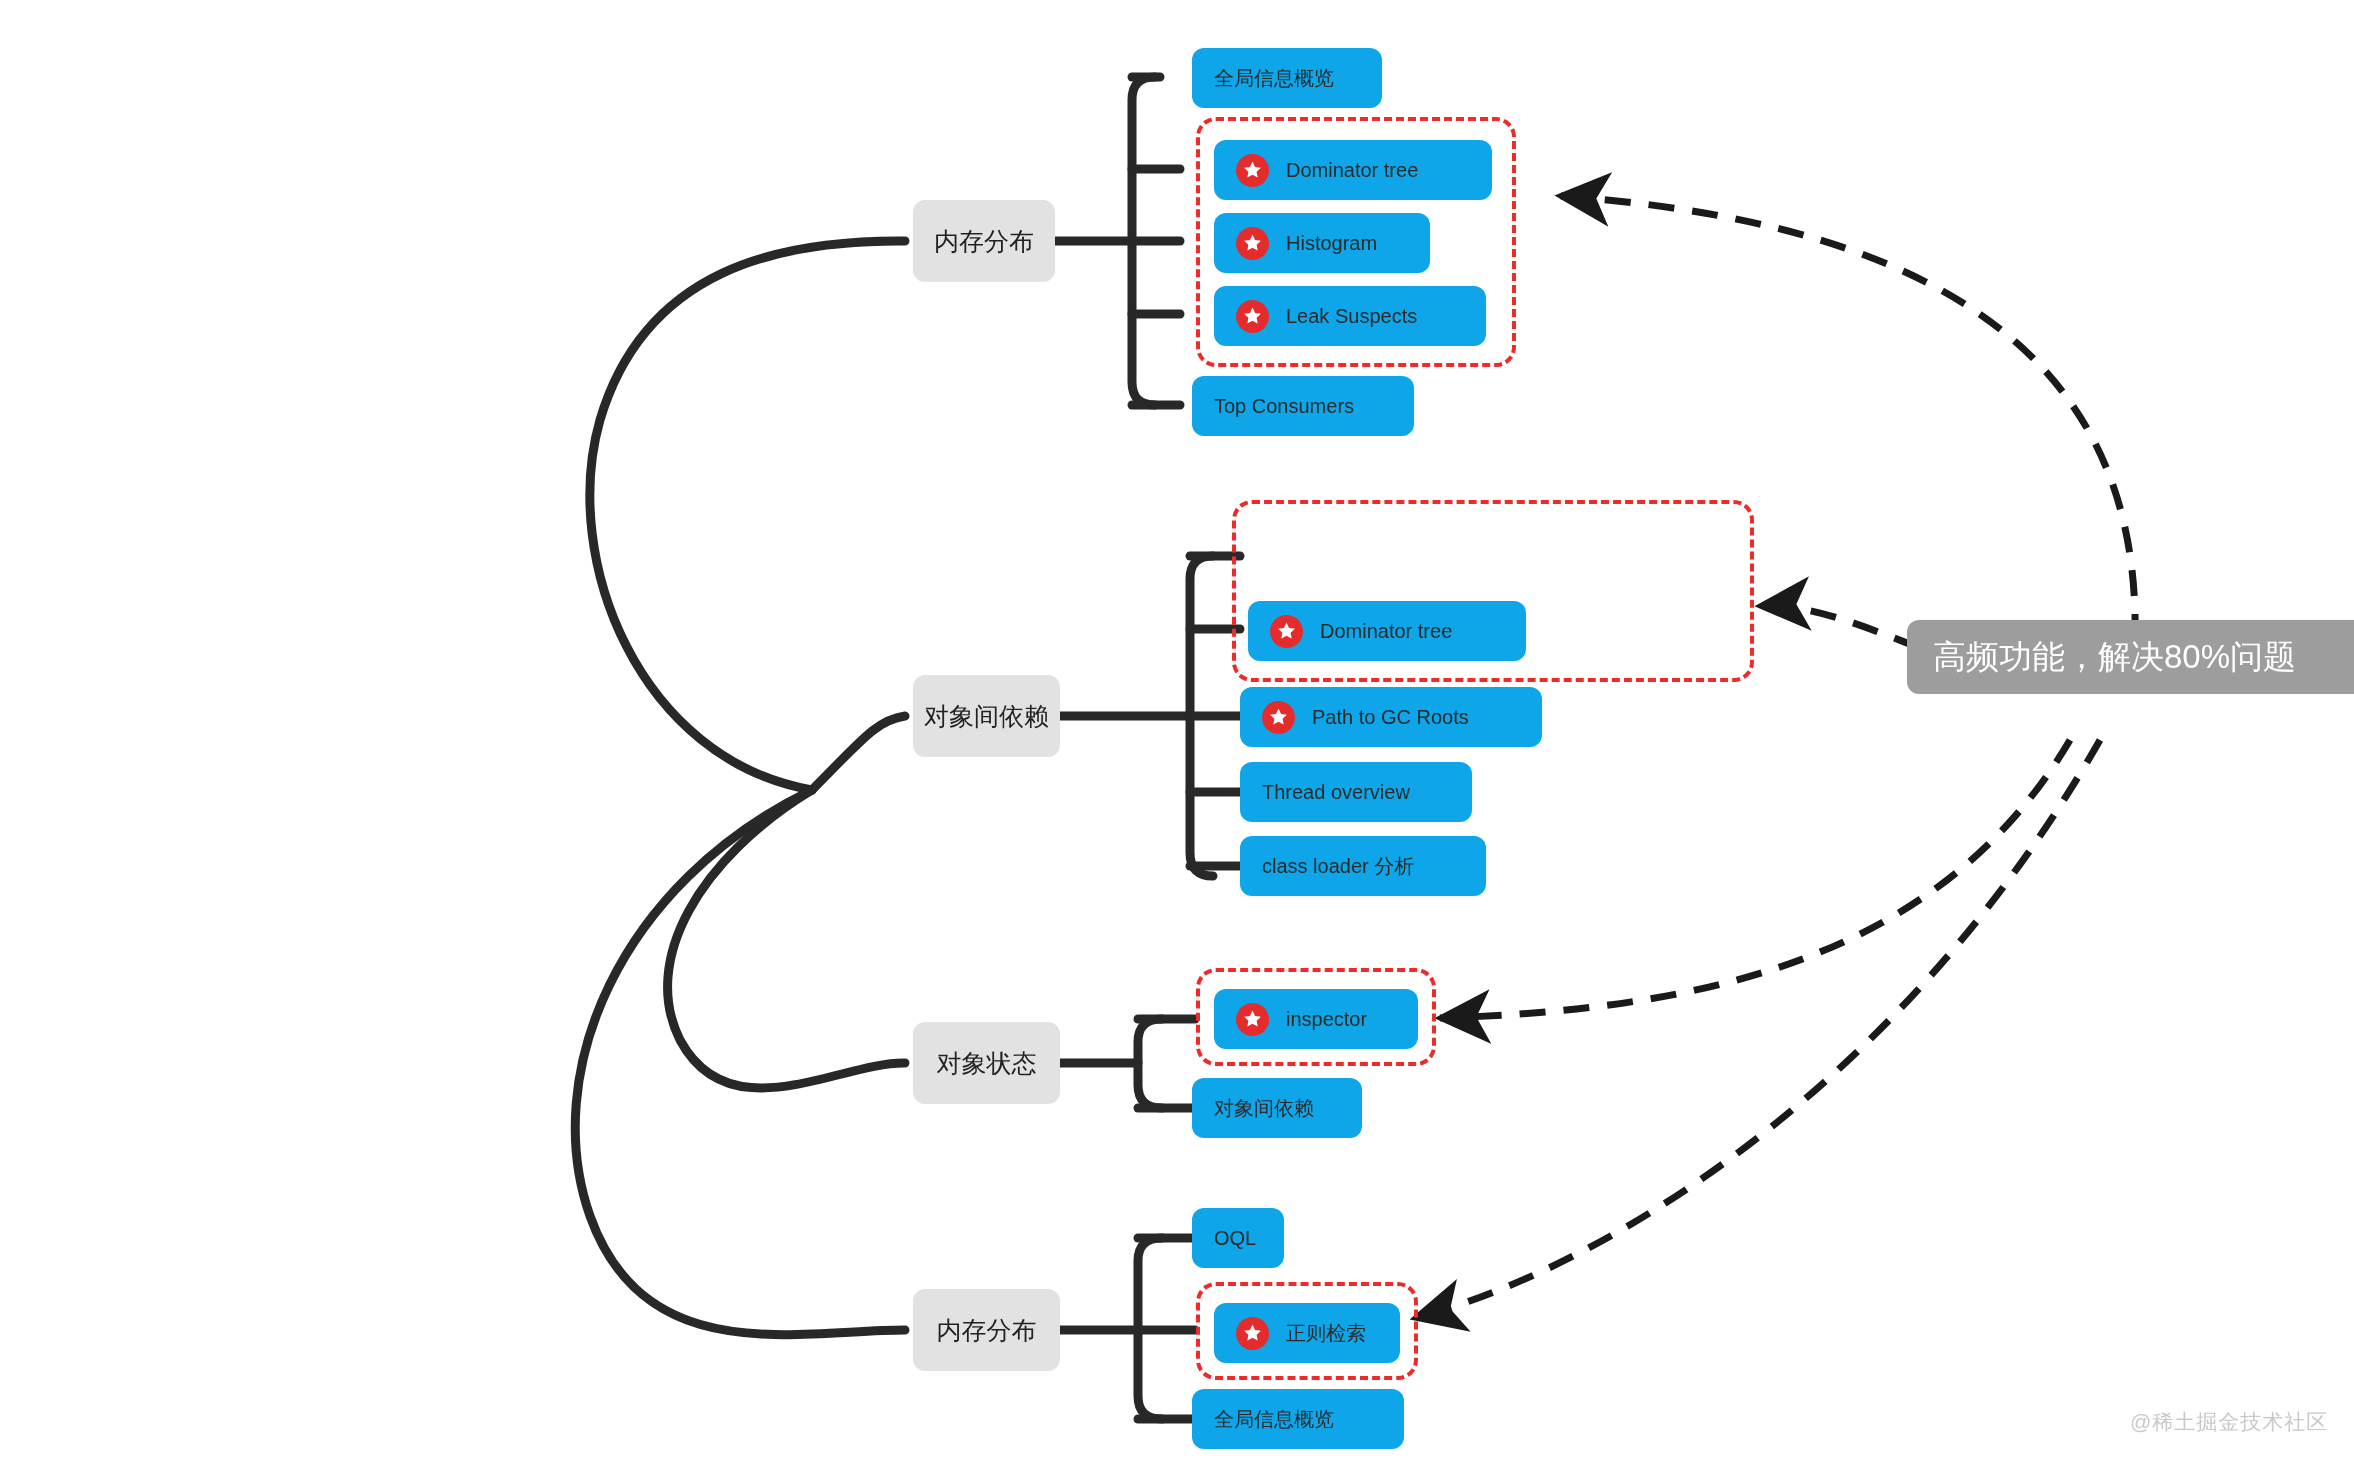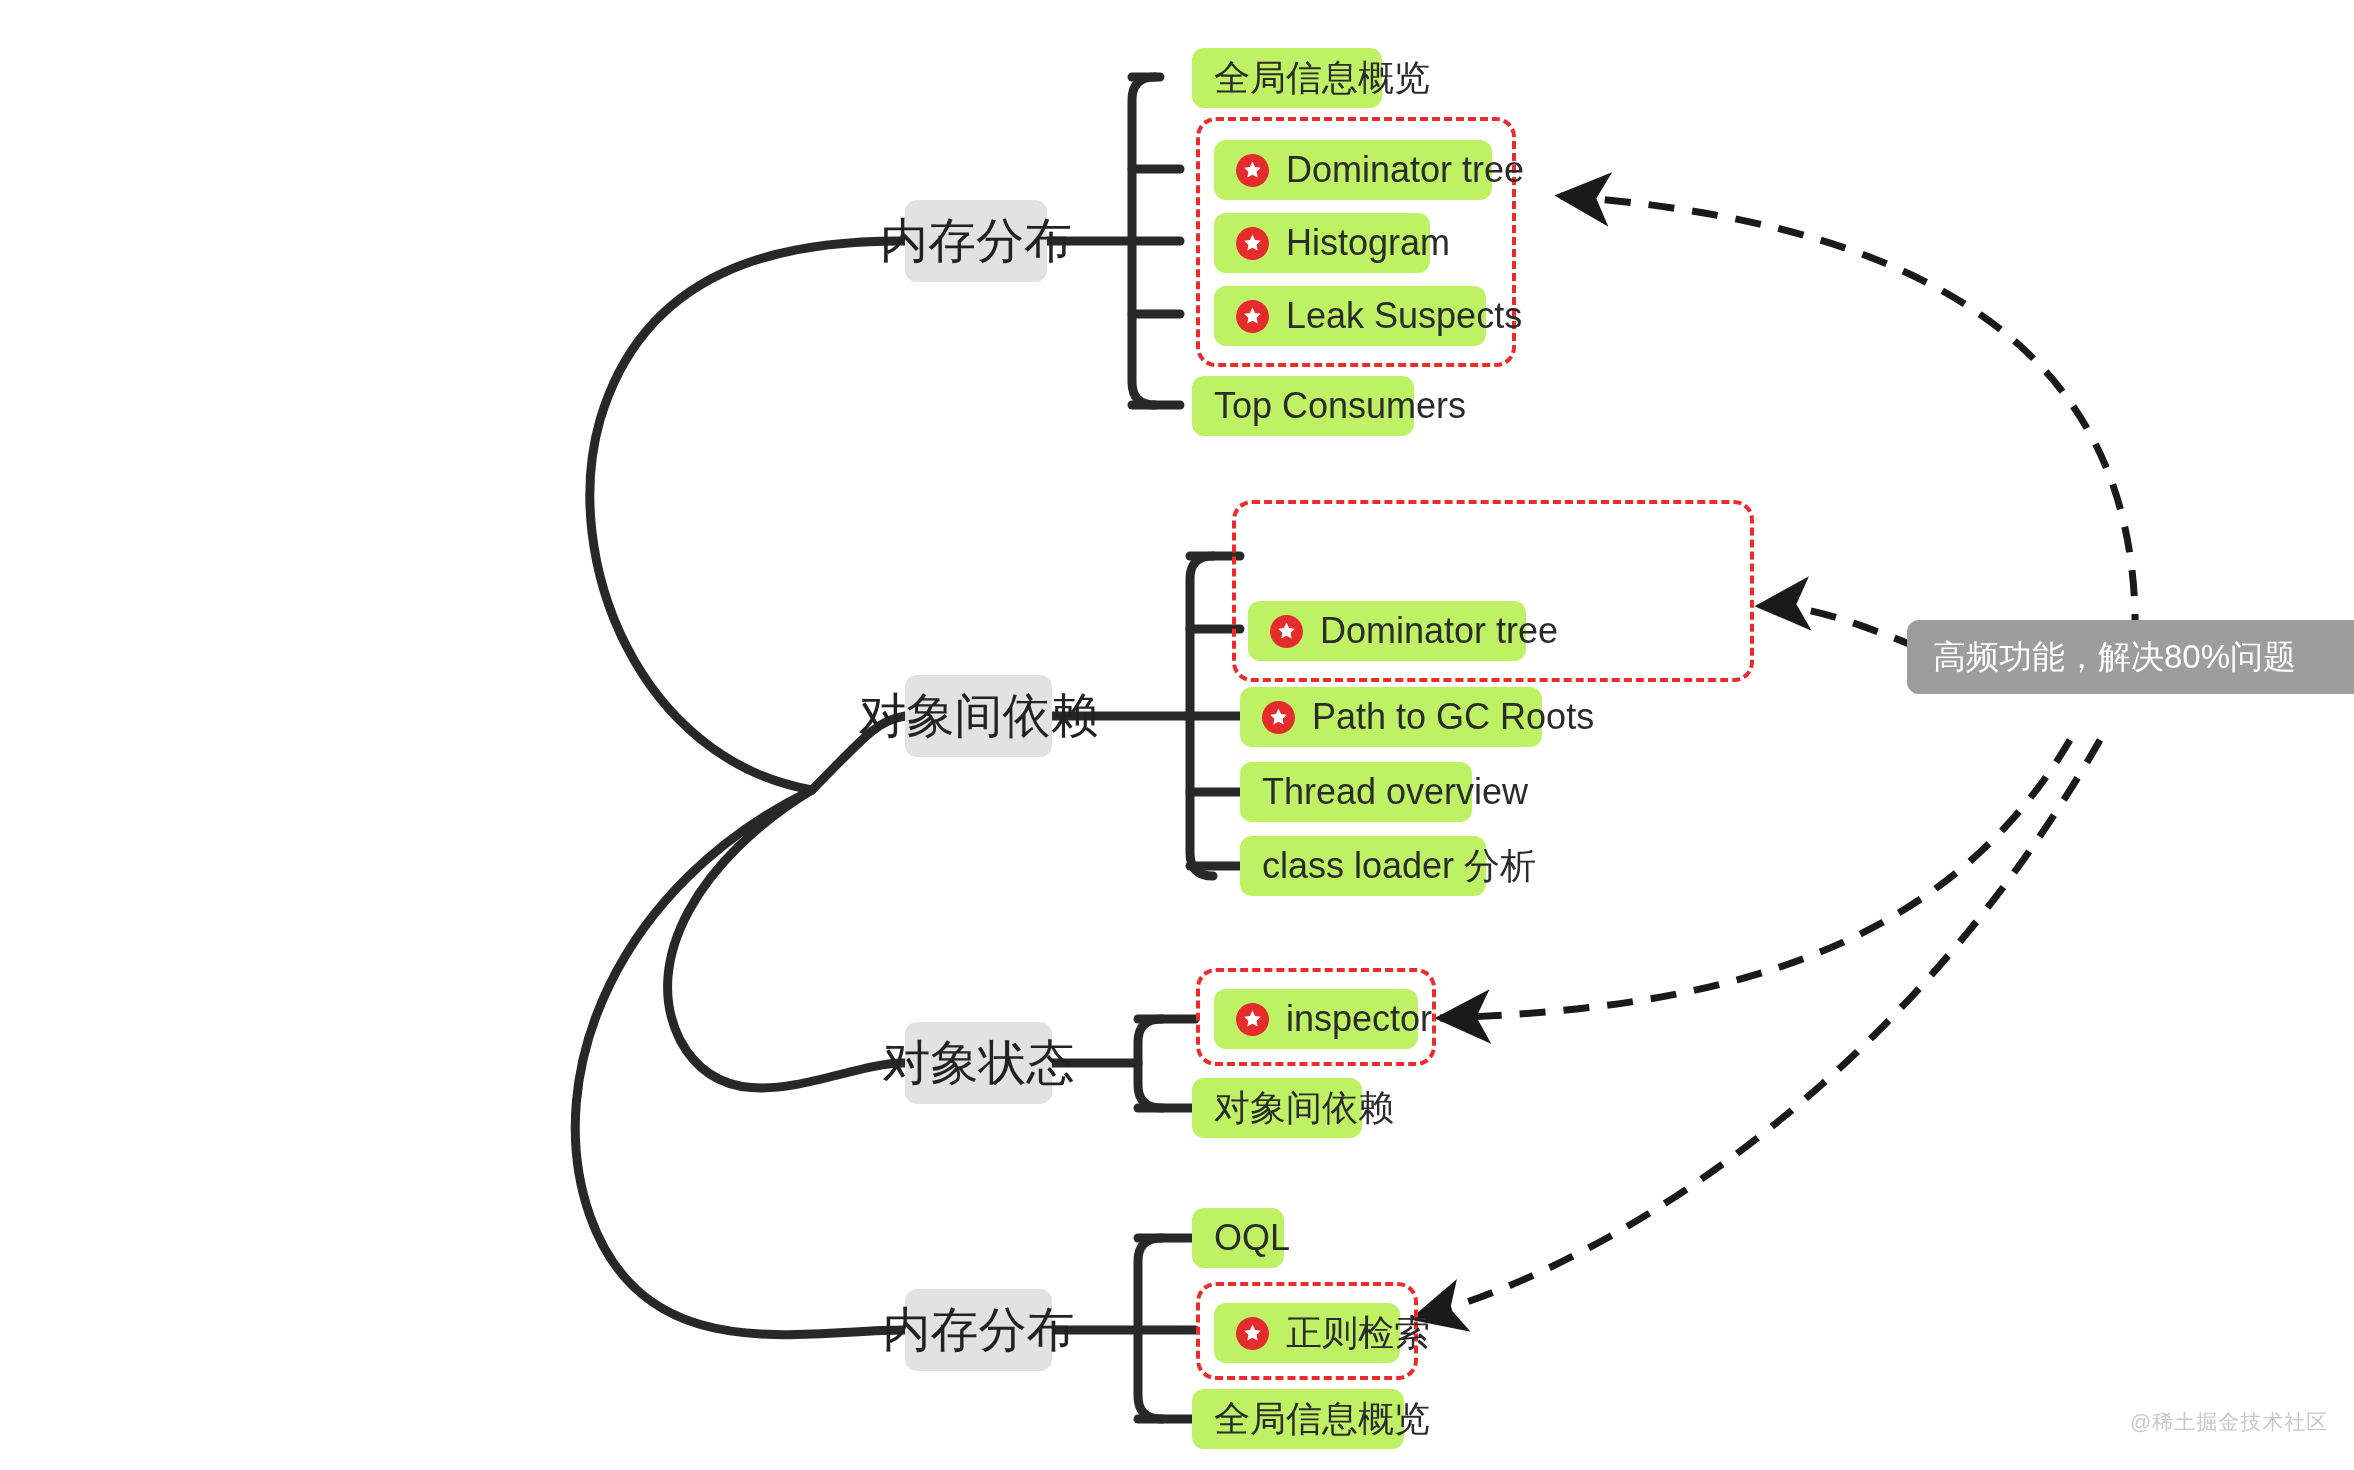--- a/index.html
+++ b/index.html
@@ -43,30 +43,31 @@
     font-size: 49px;
     letter-spacing: 1px;
     padding: 0 36px;
     justify-content: center;
   }
 
   .branch-node {
     background: #e2e2e2;
     color: #222222;
     border-radius: 12px;
-    font-size: 48px;
+    font-size: 25px;
     padding: 0 26px;
     justify-content: center;
+    margin-left: 8px;
   }
 
   .leaf-node {
-    background: #bef264;
+    background: #0ea5e9;
     color: #2b2b2b;
     border-radius: 12px;
-    font-size: 36px;
+    font-size: 20px;
     padding: 0 22px;
   }
 
   .leaf-node .leaf-label {
     line-height: 1;
   }
 
   
   .star-badge {
     width: 33px;

